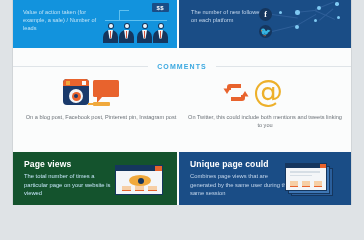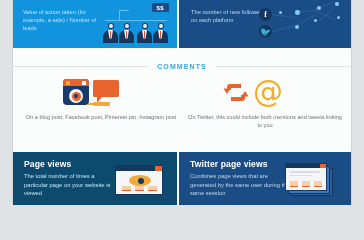--- a/index.html
+++ b/index.html
@@ -115,21 +115,21 @@
   .pin:after{content:"";position:absolute;left:-5px;top:1px;width:6px;height:2px;background:#f0a93c;}
 
   
   .rt{position:absolute;left:38px;top:5px;width:26px;height:24px;}
   .rt svg{display:block;}
   .at{position:absolute;left:68px;top:4px;width:26px;height:26px;
       color:#edb02a;font-size:30px;line-height:24px;font-family:"DejaVu Sans",sans-serif;}
 
   
   .row-bot{position:absolute;left:13px;top:152px;width:338px;height:53px;}
-  .panel-pv{position:absolute;left:0;top:0;width:164px;height:53px;background:#0c4a6e;overflow:hidden;}
+  .panel-pv{position:absolute;left:0;top:0;width:164px;height:53px;background:#14532d;overflow:hidden;}
   .panel-upv{position:absolute;left:166px;top:0;width:172px;height:53px;background:#1a4d86;overflow:hidden;}
   .pan-title{
     position:absolute;left:11px;top:7px;
     color:#ffffff;font-size:8.6px;font-weight:bold;letter-spacing:.1px;
   }
   .pan-body{
     position:absolute;left:11px;top:20px;width:94px;
     font-size:5.8px;line-height:8.6px;color:#c6e6f9;
   }
   .panel-upv .pan-body{color:#c3d6ec;width:100px;}
@@ -278,21 +278,21 @@
         <div class="eye">
             <span class="eye-p"></span>
           </div>
         <div class="mini m1"></div>
           <div class="mini m2"></div>
           <div class="mini m3"></div>
       </div>
     </div>
 
     <div class="panel-upv">
-      <div class="pan-title">Twitter page views</div>
+      <div class="pan-title">Unique page could</div>
       <div class="pan-body">Combines page views that are generated by the same user during the same session</div>
       <div class="stack">
         <div class="sw sw3"></div>
         <div class="sw sw2"></div>
         <div class="sw sw1">
           <div class="tbar">
               <span class="tabo"></span>
             </div>
           <div class="ln" style="left:4px;top:7px;width:30px;"></div>
           <div class="ln" style="left:4px;top:10.5px;width:22px;"></div>

